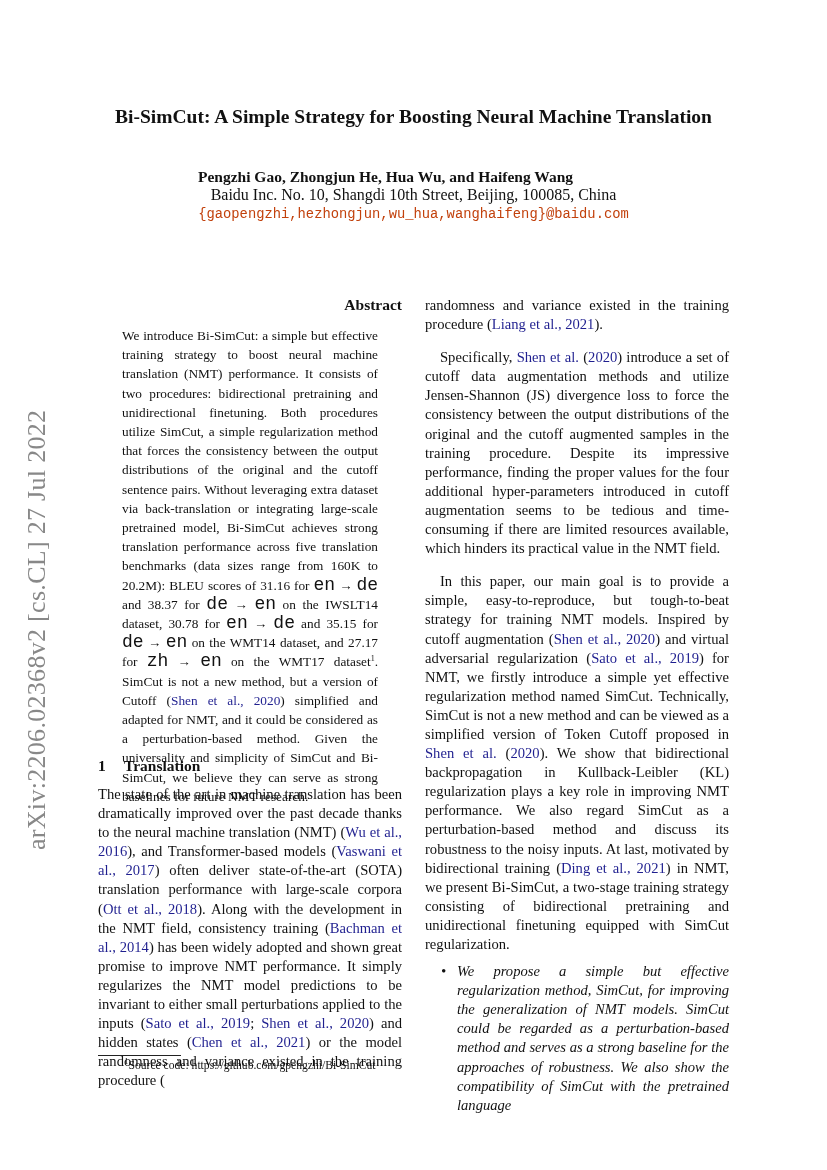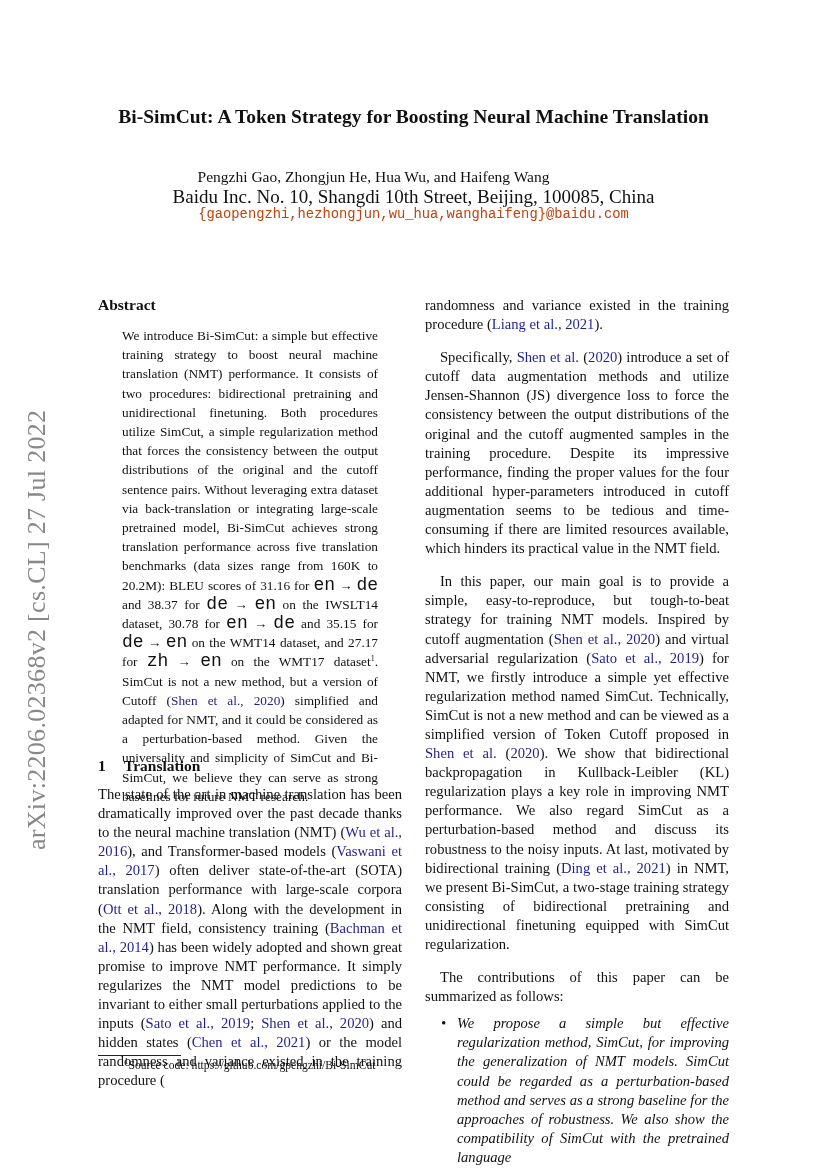--- a/index.html
+++ b/index.html
@@ -1,43 +1,43 @@
 <!DOCTYPE html>
 <html><head>
   <meta charset="utf-8">
   <style>
     html, body { margin:0; padding:0; background:#ffffff; }
     body { width:827px; height:1170px; position:relative; overflow:hidden; color:#111; font-family:"Liberation Serif", serif; }
     .title { position:absolute; top:106px; left:0; width:827px; text-align:center; font-weight:bold; font-size:19.5px; }
-    .authors { position:absolute; top:168px; left:0; width:747px; text-align:center; font-weight:normal; font-size:15.5px; }
-    .affil { position:absolute; top:186px; left:0; width:827px; text-align:center; font-size:19px; }
+    .authors { position:absolute; top:168px; left:12px; width:747px; text-align:center; font-weight:bold; font-size:15.5px; }
+    .affil { position:absolute; top:186px; left:0; width:827px; text-align:center; font-size:16px; }
     .email { position:absolute; top:207px; left:0; width:827px; text-align:center; font-family:"Liberation Mono", monospace; font-size:13.8px; color:#c2410c; }
     .arxiv { position:absolute; left:22px; top:850px; transform-origin:0 0; transform:rotate(-90deg); font-size:26px; color:#888; white-space:nowrap; letter-spacing:0.3px; }
     .col { position:absolute; text-align:justify; }
     .left { left:98px; width:304px; }
     .right { left:425px; width:304px; }
-    .abs-h { position:absolute; top:296px; left:98px; width:304px; text-align:left; font-weight:bold; font-size:15.5px; }
+    .abs-h { position:absolute; top:296px; left:98px; width:304px; text-align:right; font-weight:bold; font-size:15.5px; }
     .abs { position:absolute; top:326px; left:122px; width:256px; text-align:justify; font-size:13.3px; line-height:19.2px; hyphens:manual; }
     .sec { position:absolute; top:757px; left:98px; font-weight:bold; font-size:15.5px; }
     .sec .num { display:inline-block; width:26px; }
     .p { font-size:14.6px; line-height:19.1px; margin:0; }
     .ind { text-indent:15px;margin-top:14px; }
     .cite { color:#1f1f8f; }
     .mono { font-family:"Liberation Mono", monospace; font-size:18px; }
     .fn-rule { position:absolute; top:1055px; left:98px; width:83px; border-top:1px solid #222; }
     .fn { position:absolute; top:1059px; left:98px; width:304px; text-align:center; font-size:11.6px; }
     sup { font-size:8px; line-height:0; }
     ul.contrib { margin:0; padding:0; list-style:none; }
     ul.contrib li { position:relative; padding-left:32px; }
     ul.contrib li::before { content:"•"; position:absolute; left:16px; top:0; }
   </style>
 </head>
 <body>
 
-<div class="title">Bi-SimCut: A Token Strategy for Boosting Neural Machine Translation</div>
+<div class="title">Bi-SimCut: A Simple Strategy for Boosting Neural Machine Translation</div>
 <div class="authors">Pengzhi Gao, Zhongjun He, Hua Wu, and Haifeng Wang</div>
 <div class="affil">Baidu Inc. No. 10, Shangdi 10th Street, Beijing, 100085, China</div>
 <div class="email">{gaopengzhi,hezhongjun,wu_hua,wanghaifeng}@baidu.com</div>
 
 <div class="arxiv">arXiv:2206.02368v2  [cs.CL]  27 Jul 2022</div>
 
 <div class="abs-h">Abstract</div>
 <div class="abs"><span>We introduce Bi-SimCut:  a simple but effective training strategy to boost neural machine translation (NMT) performance. It consists of two procedures: bidirectional pretraining and unidirectional finetuning. Both procedures utilize SimCut, a simple regularization method that forces the consistency between the output distributions of the original and the cutoff sentence pairs. Without leveraging extra dataset via back-translation or integrating large-scale pretrained model, Bi-SimCut achieves strong translation performance across five translation benchmarks (data sizes range from 160K to 20.2M): BLEU scores of 31.16 for </span><span class="mono">en</span> <span>→</span> <span class="mono">de</span><span> and 38.37 for </span><span class="mono">de</span> <span>→</span> <span class="mono">en</span><span> on the IWSLT14 dataset, 30.78 for </span><span class="mono">en</span> <span>→</span> <span class="mono">de</span><span> and 35.15 for </span><span class="mono">de</span> <span>→</span> <span class="mono">en</span><span> on the WMT14 dataset, and 27.17 for </span><span class="mono">zh</span> <span>→</span> <span class="mono">en</span><span> on the WMT17 dataset</span><sup>1</sup><span>. SimCut is not a new method, but a version of Cutoff (</span><span class="cite">Shen et al., 2020</span><span>) simplified and adapted for NMT, and it could be considered as a perturbation-based method.  Given the universality and simplicity of SimCut and Bi-SimCut, we believe they can serve as strong baselines for future NMT research.</span></div>
 
 <div class="sec"><span class="num">1</span><span>Translation</span></div>
@@ -46,17 +46,16 @@
   <p class="p"><span>The state of the art in machine translation has been dramatically improved over the past decade thanks to the neural machine translation (NMT) (</span><span class="cite">Wu et al., 2016</span><span>), and Transformer-based models (</span><span class="cite">Vaswani et al., 2017</span><span>) often deliver state-of-the-art (SOTA) translation performance with large-scale corpora (</span><span class="cite">Ott et al., 2018</span><span>).  Along with the development in the NMT field, consistency training (</span><span class="cite">Bachman et al., 2014</span><span>) has been widely adopted and shown great promise to improve NMT performance.  It simply regularizes the NMT model predictions to be invariant to either small perturbations applied to the inputs (</span><span class="cite">Sato et al., 2019</span><span>; </span><span class="cite">Shen et al., 2020</span><span>) and hidden states (</span><span class="cite">Chen et al., 2021</span><span>) or the model randomness and variance existed in the training procedure (</span></p>
 </div>
 
 <div class="fn-rule"></div>
 <div class="fn"><sup>1</sup><span>Source code: https://github.com/gpengzhi/Bi-SimCut</span></div>
 
 <div class="col right" style="top:296px;">
   <p class="p">randomness and variance existed in the training procedure (<span class="cite">Liang et al., 2021</span><span>).</span></p>
   <p class="p ind"><span>Specifically, </span><span class="cite">Shen et al.</span> (<span class="cite">2020</span>)<span> introduce a set of cutoff data augmentation methods and utilize Jensen-Shannon (JS) divergence loss to force the consistency between the output distributions of the original and the cutoff augmented samples in the training procedure. Despite its impressive performance, finding the proper values for the four additional hyper-parameters introduced in cutoff augmentation seems to be tedious and time-consuming if there are limited resources available, which hinders its practical value in the NMT field.</span></p>
   <p class="p ind"><span>In this paper, our main goal is to provide a simple, easy-to-reproduce, but tough-to-beat strategy for training NMT models. Inspired by cutoff augmentation (</span><span class="cite">Shen et al., 2020</span><span>) and virtual adversarial regularization (</span><span class="cite">Sato et al., 2019</span><span>) for NMT, we firstly introduce a simple yet effective regularization method named SimCut. Technically, SimCut is not a new method and can be viewed as a simplified version of Token Cutoff proposed in </span><span class="cite">Shen et al.</span> (<span class="cite">2020</span>)<span>. We show that bidirectional backpropagation in Kullback-Leibler (KL) regularization plays a key role in improving NMT performance. We also regard SimCut as a perturbation-based method and discuss its robustness to the noisy inputs.  At last, motivated by bidirectional training (</span><span class="cite">Ding et al., 2021</span><span>) in NMT, we present Bi-SimCut, a two-stage training strategy consisting of bidirectional pretraining and unidirectional finetuning equipped with SimCut regularization.</span></p>
-  <p class="p ind">The contributions of this paper can be summarized as follows:</p>
   <ul class="contrib p" style="margin-top:8px;font-style:italic;">
     <li>We propose a simple but effective regularization method, SimCut, for improving the generalization of NMT models. SimCut could be regarded as a perturbation-based method and serves as a strong baseline for the approaches of robustness. We also show the compatibility of SimCut with the pretrained language</li>
   </ul>
 </div>
 
 </body></html>

